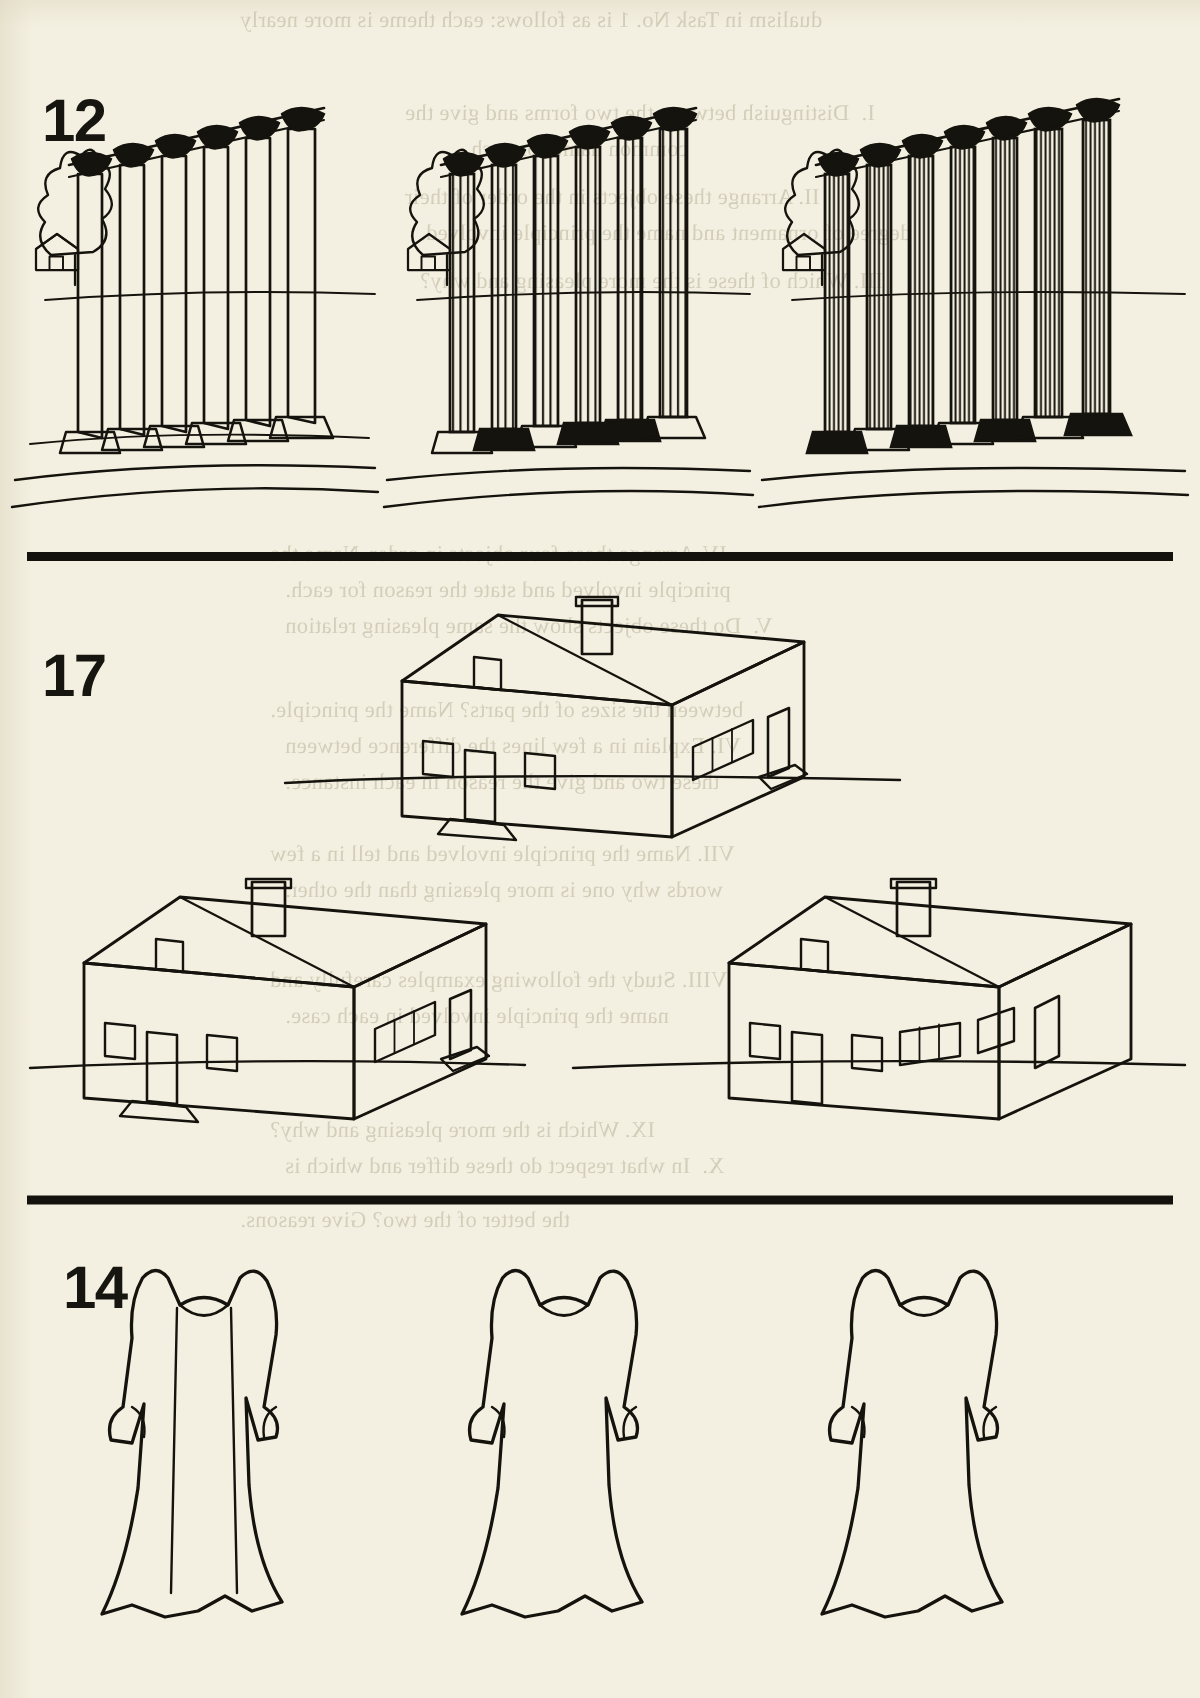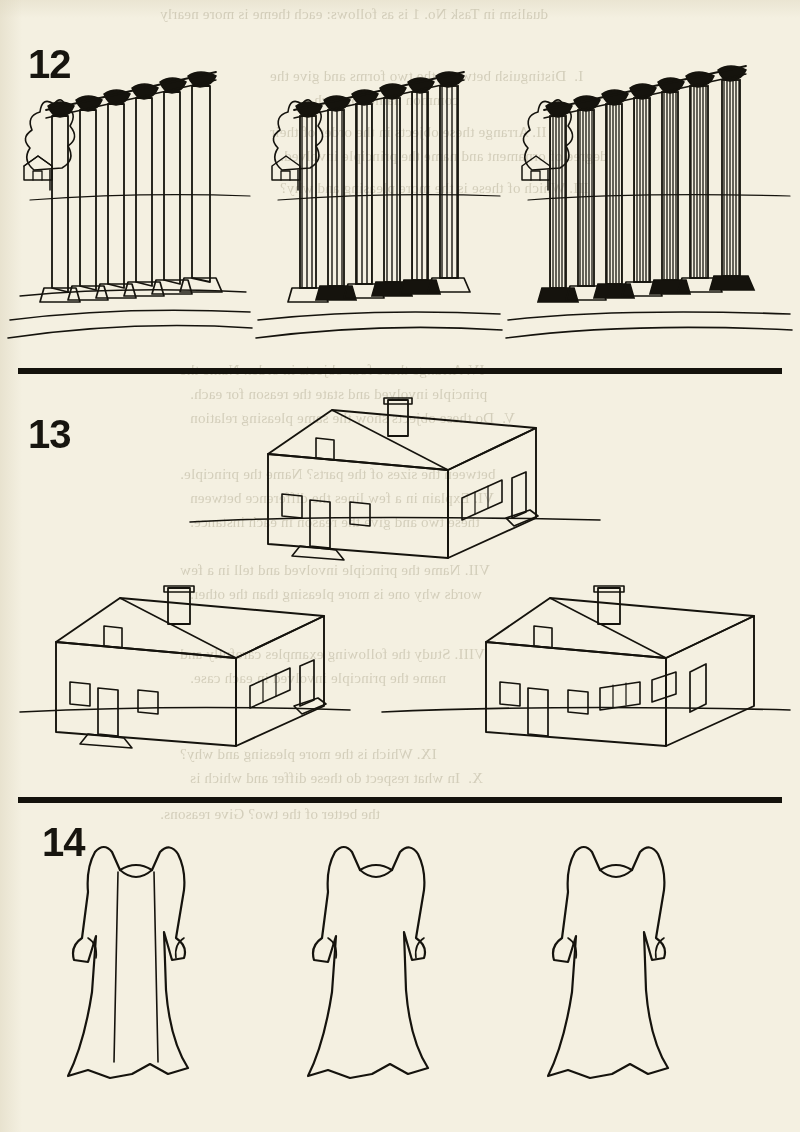--- a/index.html
+++ b/index.html
@@ -33,20 +33,21 @@
   .ghost-line{height:24px;line-height:24px;}
 
   .figure{position:absolute;left:0;right:0;}
   .fignum{
     position:absolute;
     font-family:"Liberation Sans", sans-serif;
     font-weight:700;
     font-size:40px;
     color:#17150f;
     letter-spacing:-1px;
+    margin-top:17px;
   }
   .rule{
     position:absolute;
     left:18px;right:18px;
     height:6px;
     background:#14120c;
   }
   svg{display:block;}
   .ink{fill:none;stroke:#15130d;stroke-linejoin:round;stroke-linecap:round;}
   .fillblack{fill:#15130d;stroke:#15130d;}
@@ -223,21 +224,21 @@
           <path class="ink" stroke-width="1.8" d="M544 90 L746 46"></path>
           <path class="ink" stroke-width="1.4" d="M544 98 L746 54"></path>
         </g>
       </g>
     </svg>
   </div>
 
   <div class="rule" style="top:368px;"></div>
 
   <div class="figure" style="top:392px;height:390px;">
-    <div class="fignum" style="left:28px;top:20px;">13</div>
+    <div class="fignum" style="left:28px;top:20px;">17</div>
 
     <svg width="800" height="390" viewBox="0 0 800 390">
 
       <g>
         <path class="ink" stroke-width="1.6" d="M190 130 Q330 122 600 128"></path>
 
         <path class="ink" stroke-width="1.8" d="M388 8 L388 44 L408 44 L408 8 Z"></path>
         <path class="ink" stroke-width="1.6" d="M384 6 L412 6 L412 12 L384 12 Z"></path>
 
         <path class="ink" stroke-width="1.9" d="M332 18 L268 62 L448 78 L536 36 Z"></path>

